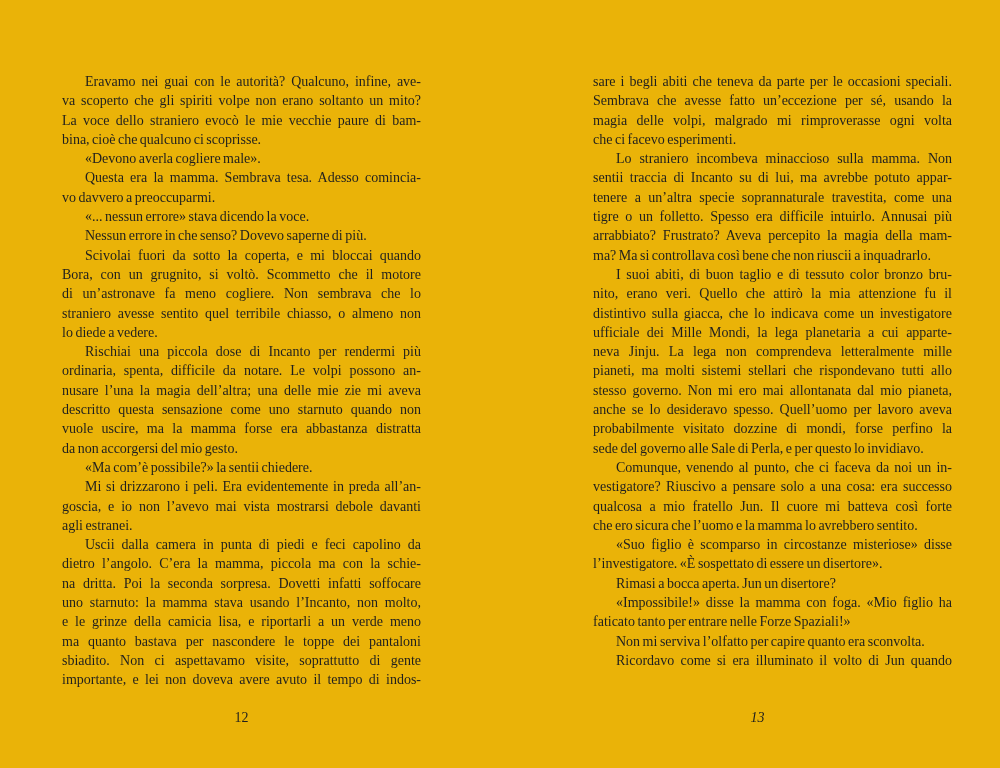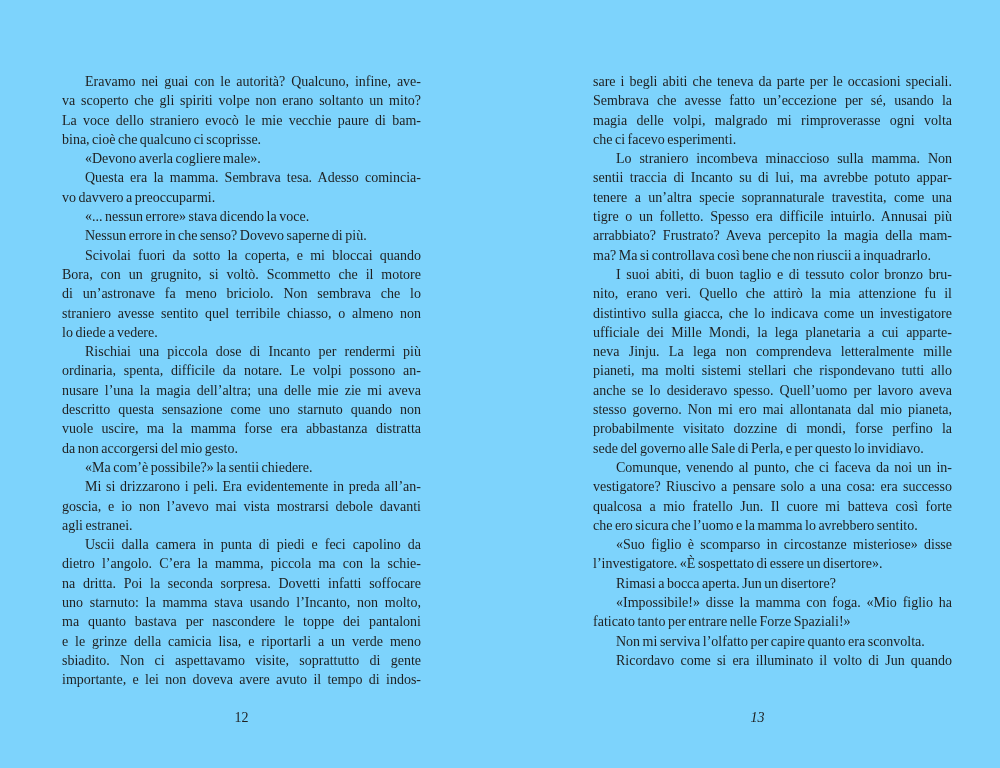--- a/index.html
+++ b/index.html
@@ -12,21 +12,21 @@
     height: 768px;
     position: relative;
     background: #ffffff;
     font-family: "Liberation Serif", serif;
     color: #1f1f1f;
     overflow: hidden;
   }
   .spread {
     position: absolute;
     inset: 0;
-    background: #7dd3fc;
+    background: #eab308;
   }
   .text-col {
     position: absolute;
     top: 72px;
     width: 359px;
     font-size: 14px;
   }
   .col-left  { left: 62px; }
   .col-right { left: 578px; margin-left: 15px; }
   .line {
@@ -64,39 +64,39 @@
       <div class="line">va scoperto che gli spiriti volpe non erano soltanto un mito?</div>
       <div class="line">La voce dello straniero evocò le mie vecchie paure di bam-</div>
       <div class="line para-end">bina, cioè che qualcuno ci scoprisse.</div>
       <div class="line indent para-end">«Devono averla cogliere male».</div>
       <div class="line indent">Questa era la mamma. Sembrava tesa. Adesso comincia-</div>
       <div class="line para-end">vo davvero a preoccuparmi.</div>
       <div class="line indent para-end">«... nessun errore» stava dicendo la voce.</div>
       <div class="line indent para-end">Nessun errore in che senso? Dovevo saperne di più.</div>
       <div class="line indent">Scivolai fuori da sotto la coperta, e mi bloccai quando</div>
       <div class="line">Bora, con un grugnito, si voltò. Scommetto che il motore</div>
-      <div class="line">di un’astronave fa meno briciolo. Non sembrava che lo</div>
+      <div class="line">di un’astronave fa meno cogliere. Non sembrava che lo</div>
       <div class="line">straniero avesse sentito quel terribile chiasso, o almeno non</div>
       <div class="line para-end">lo diede a vedere.</div>
       <div class="line indent">Rischiai una piccola dose di Incanto per rendermi più</div>
       <div class="line">ordinaria, spenta, difficile da notare. Le volpi possono an-</div>
       <div class="line">nusare l’una la magia dell’altra; una delle mie zie mi aveva</div>
       <div class="line">descritto questa sensazione come uno starnuto quando non</div>
       <div class="line">vuole uscire, ma la mamma forse era abbastanza distratta</div>
       <div class="line para-end">da non accorgersi del mio gesto.</div>
       <div class="line indent para-end">«Ma com’è possibile?» la sentii chiedere.</div>
       <div class="line indent">Mi si drizzarono i peli. Era evidentemente in preda all’an-</div>
       <div class="line">goscia, e io non l’avevo mai vista mostrarsi debole davanti</div>
       <div class="line para-end">agli estranei.</div>
       <div class="line indent">Uscii dalla camera in punta di piedi e feci capolino da</div>
       <div class="line">dietro l’angolo. C’era la mamma, piccola ma con la schie-</div>
       <div class="line">na dritta. Poi la seconda sorpresa. Dovetti infatti soffocare</div>
       <div class="line">uno starnuto: la mamma stava usando l’Incanto, non molto,</div>
+      <div class="line">e le grinze della camicia lisa, e riportarli a un verde meno</div>
       <div class="line">ma quanto bastava per nascondere le toppe dei pantaloni</div>
-      <div class="line">e le grinze della camicia lisa, e riportarli a un verde meno</div>
       <div class="line">sbiadito. Non ci aspettavamo visite, soprattutto di gente</div>
       <div class="line">importante, e lei non doveva avere avuto il tempo di indos-</div>
     </div>
 
   <div class="text-col col-right" id="col-right">
       <div class="line">sare i begli abiti che teneva da parte per le occasioni speciali.</div>
       <div class="line">Sembrava che avesse fatto un’eccezione per sé, usando la</div>
       <div class="line">magia delle volpi, malgrado mi rimproverasse ogni volta</div>
       <div class="line para-end">che ci facevo esperimenti.</div>
       <div class="line indent">Lo straniero incombeva minaccioso sulla mamma. Non</div>
@@ -104,22 +104,22 @@
       <div class="line">tenere a un’altra specie soprannaturale travestita, come una</div>
       <div class="line">tigre o un folletto. Spesso era difficile intuirlo. Annusai più</div>
       <div class="line">arrabbiato? Frustrato? Aveva percepito la magia della mam-</div>
       <div class="line para-end">ma? Ma si controllava così bene che non riuscii a inquadrarlo.</div>
       <div class="line indent">I suoi abiti, di buon taglio e di tessuto color bronzo bru-</div>
       <div class="line">nito, erano veri. Quello che attirò la mia attenzione fu il</div>
       <div class="line">distintivo sulla giacca, che lo indicava come un investigatore</div>
       <div class="line">ufficiale dei Mille Mondi, la lega planetaria a cui apparte-</div>
       <div class="line">neva Jinju. La lega non comprendeva letteralmente mille</div>
       <div class="line">pianeti, ma molti sistemi stellari che rispondevano tutti allo</div>
+      <div class="line">stesso governo. Non mi ero mai allontanata dal mio pianeta,</div>
       <div class="line">anche se lo desideravo spesso. Quell’uomo per lavoro aveva</div>
-      <div class="line">stesso governo. Non mi ero mai allontanata dal mio pianeta,</div>
       <div class="line">probabilmente visitato dozzine di mondi, forse perfino la</div>
       <div class="line para-end">sede del governo alle Sale di Perla, e per questo lo invidiavo.</div>
       <div class="line indent">Comunque, venendo al punto, che ci faceva da noi un in-</div>
       <div class="line">vestigatore? Riuscivo a pensare solo a una cosa: era successo</div>
       <div class="line">qualcosa a mio fratello Jun. Il cuore mi batteva così forte</div>
       <div class="line para-end">che ero sicura che l’uomo e la mamma lo avrebbero sentito.</div>
       <div class="line indent">«Suo figlio è scomparso in circostanze misteriose» disse</div>
       <div class="line para-end">l’investigatore. «È sospettato di essere un disertore».</div>
       <div class="line indent para-end">Rimasi a bocca aperta. Jun un disertore?</div>
       <div class="line indent">«Impossibile!» disse la mamma con foga. «Mio figlio ha</div>

